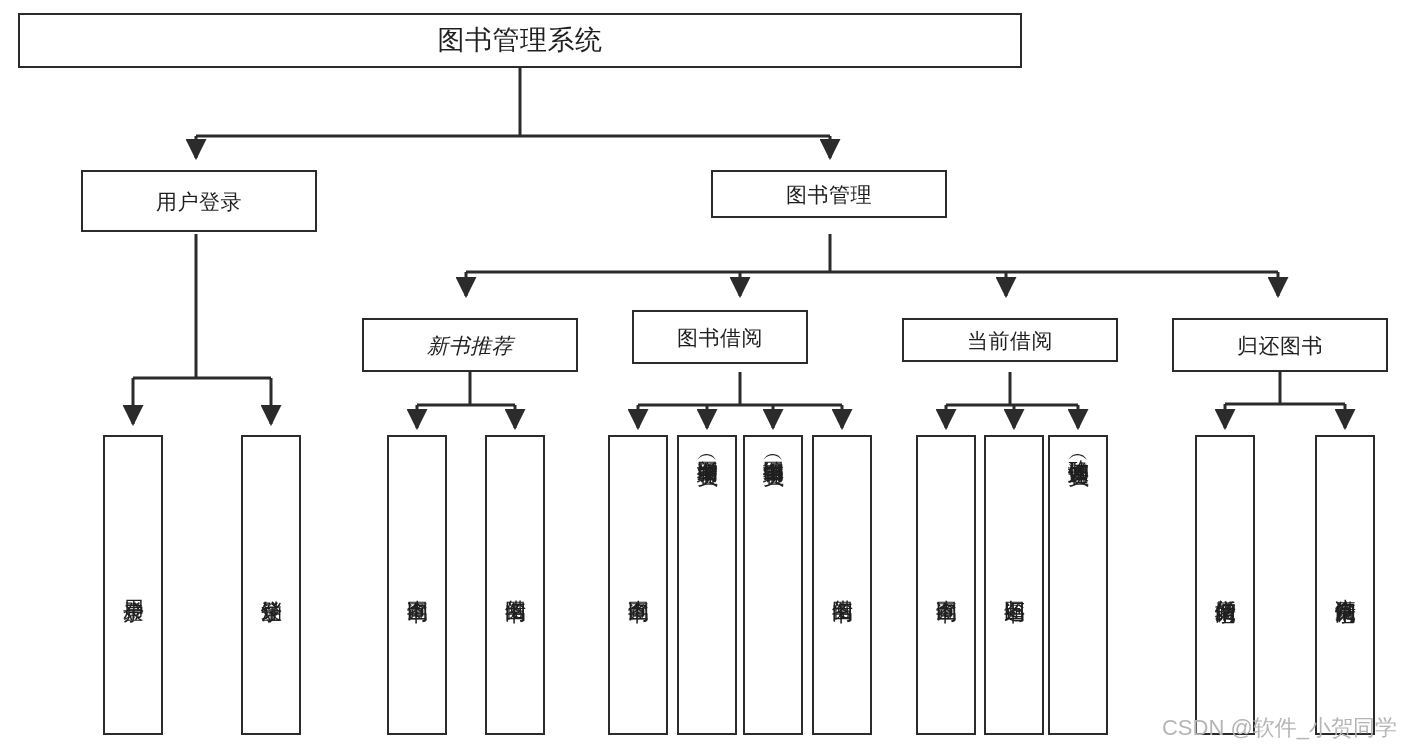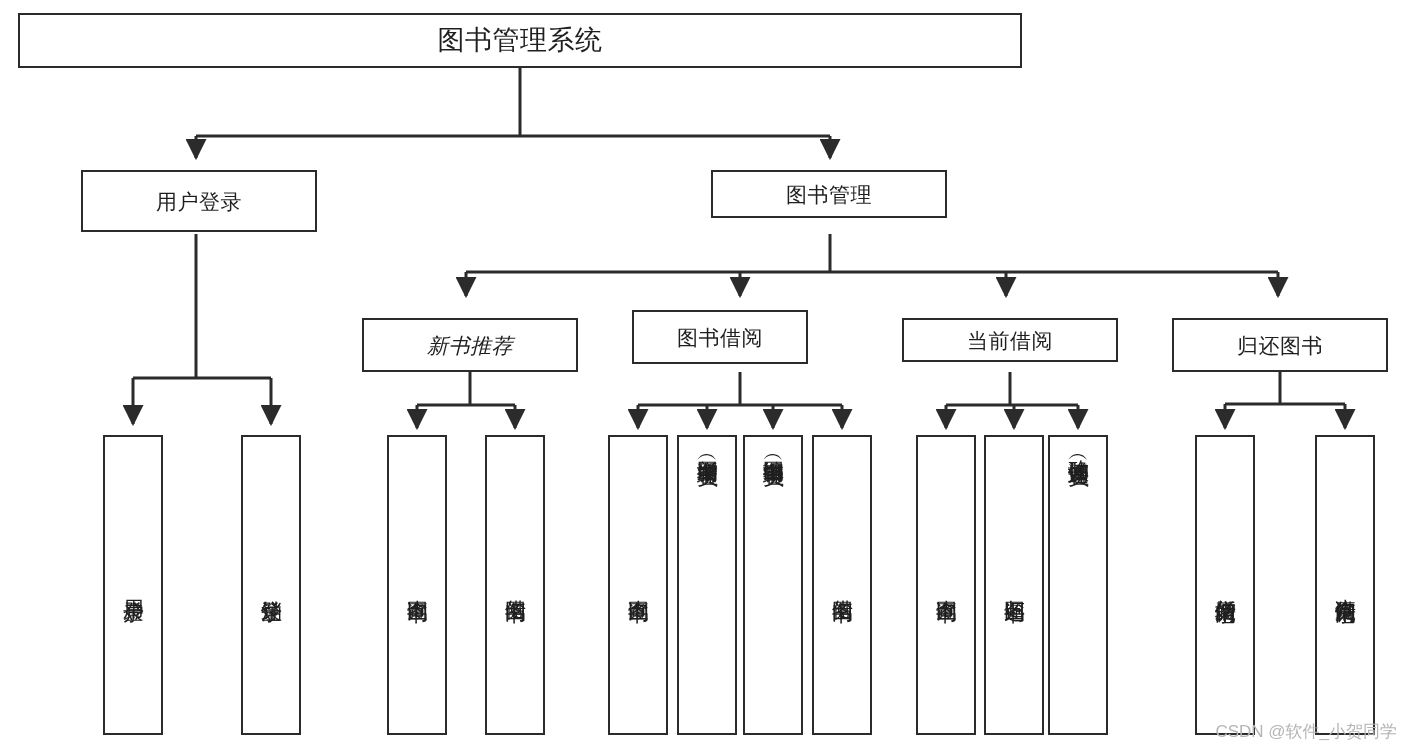--- a/index.html
+++ b/index.html
@@ -65,21 +65,21 @@
     max-height: 292px;
   }
   .node.vertical.centered {
     align-items: center;
     padding-top: 0;
   }
   .watermark {
     position: absolute;
     right: 8px;
     bottom: 4px;
-    font-size: 17px;
+    font-size: 22px;
     color: #b5b5b5;
     white-space: nowrap;
     font-family: "Liberation Sans", "DejaVu Sans", sans-serif;
   }
 </style>
 </head>
 <body>
 
 <div id="diagram-root">
 

